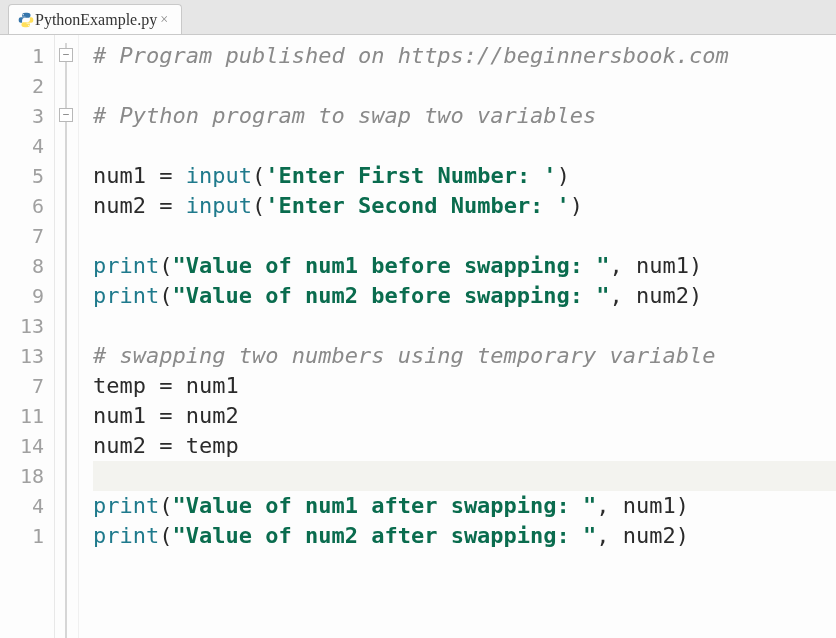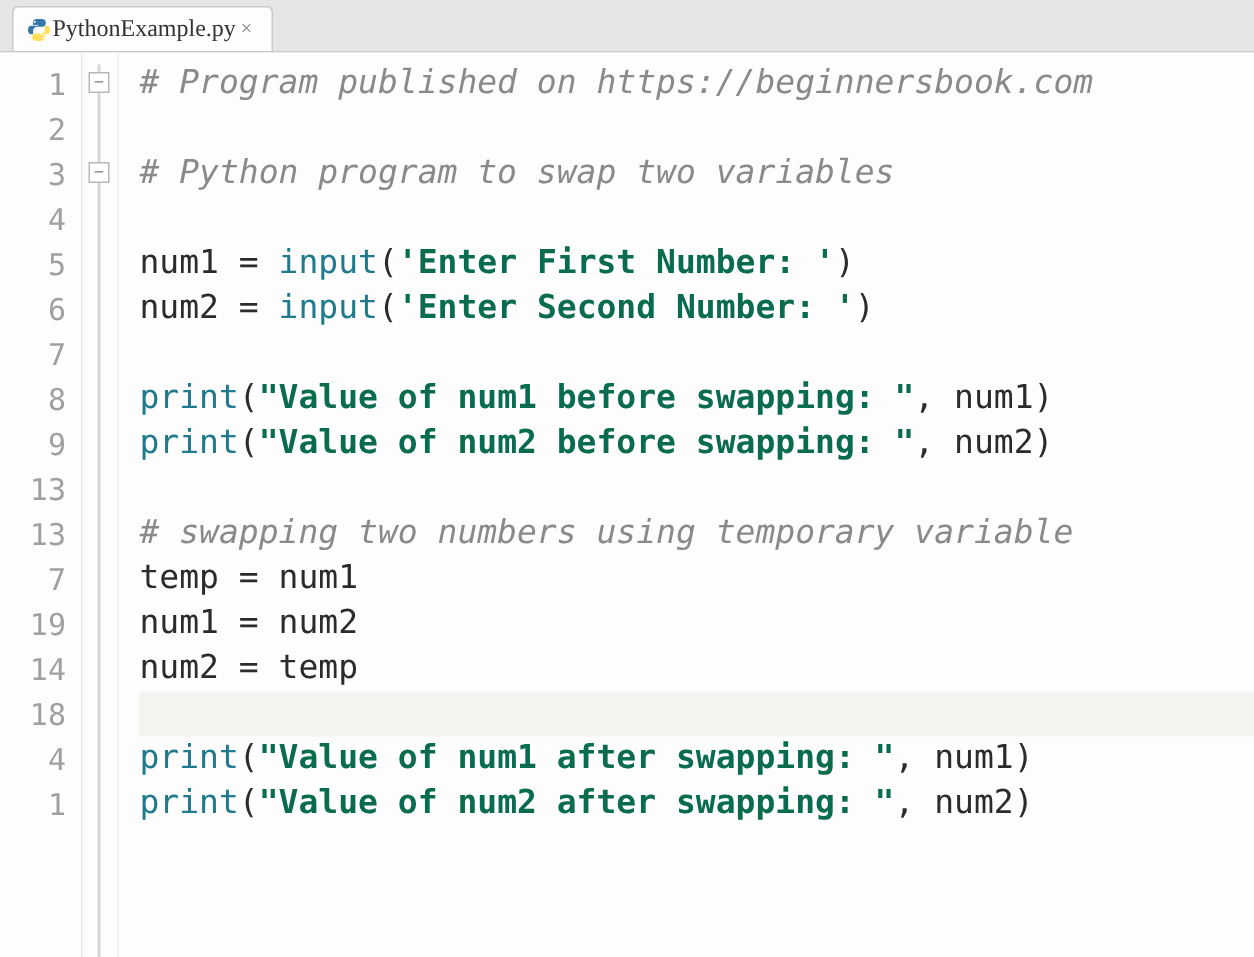--- a/index.html
+++ b/index.html
@@ -119,21 +119,21 @@
       <div class="ln">3</div>
       <div class="ln">4</div>
       <div class="ln">5</div>
       <div class="ln">6</div>
       <div class="ln">7</div>
       <div class="ln">8</div>
       <div class="ln">9</div>
       <div class="ln">13</div>
       <div class="ln">13</div>
       <div class="ln">7</div>
-      <div class="ln">19</div>
+      <div class="ln">11</div>
       <div class="ln">14</div>
       <div class="ln">18</div>
       <div class="ln">4</div>
       <div class="ln">1</div>
     </div>
   <div class="fold-col" id="foldcol">
     <div class="fold-rail"></div>
   <div class="fold-mark" style="top: 13px;">−</div>
       <div class="fold-mark" style="top: 73px;">−</div>
     </div>

